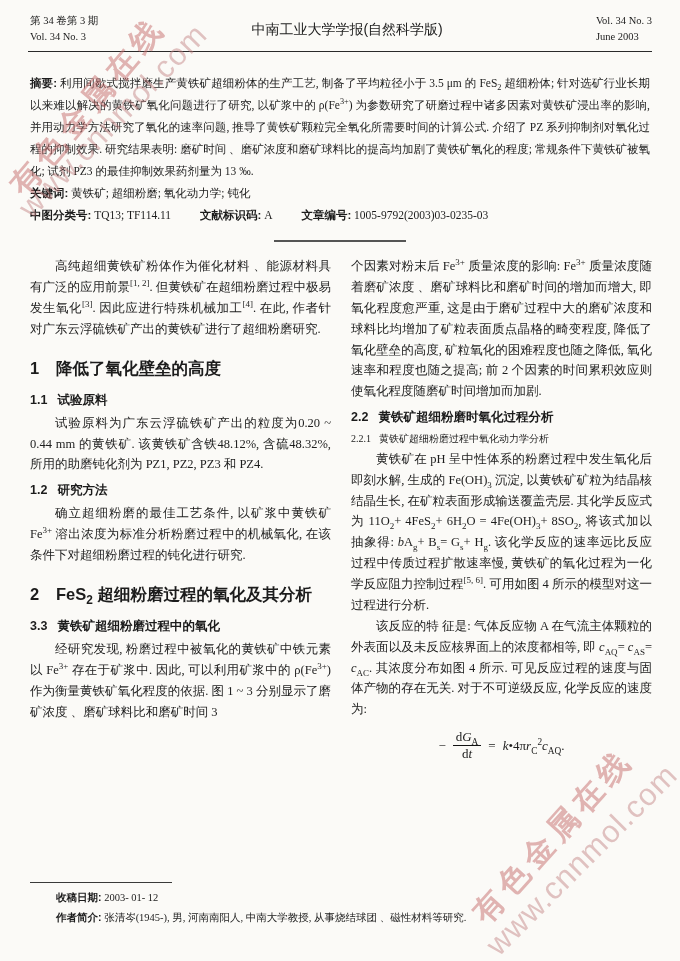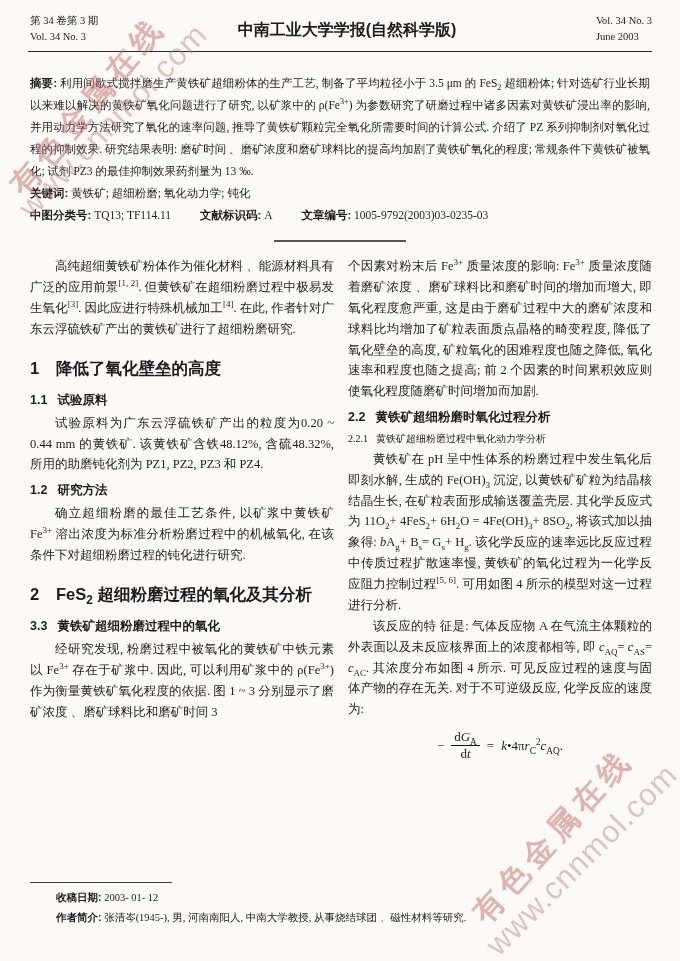--- a/index.html
+++ b/index.html
@@ -27,41 +27,41 @@
   .wm-tl-en{left:113px;top:121px;transform:translate(-50%,-50%) rotate(-46deg);}
   .wm-br-cn{left:553px;top:836px;transform:translate(-50%,-50%) rotate(-48deg);}
   .wm-br-en{left:582px;top:860px;transform:translate(-50%,-50%) rotate(-45deg);}
   
   .jheader{
     display:flex;justify-content:space-between;align-items:center;
     padding:13px 28px 0 30px;
   }
   .jh-side{font-size:10.5px;line-height:1.55;}
   .jh-center{text-align:center;line-height:1.45;}
-  .jh-center .cn{font-size:16px;font-weight:bold;font-family:"Liberation Sans",sans-serif;}
+  .jh-center .cn{font-size:14px;font-weight:normal;font-family:"Liberation Sans",sans-serif;}
   .jh-center .en{font-size:11.5px;font-weight:bold;letter-spacing:0.4px;}
   .jh-rule{border:0;border-top:1.6px solid #2a2a2a;margin:5px 28px 0 28px;}
   
   .title{
     text-align:center;margin-top:26px;
     font-size:25px;font-weight:bold;letter-spacing:3px;
     font-family:"Liberation Sans",sans-serif;
   }
   .authors{text-align:center;margin-top:20px;font-size:13.5px;letter-spacing:1px;}
   .affiliation{text-align:center;margin-top:22px;font-size:12px;}
   
   .meta{margin:20px 30px 0 30px;font-size:11.5px;line-height:1.92;text-align:justify;}
   .meta .lbl{font-weight:bold;font-family:"Liberation Sans",sans-serif;}
   .meta p{margin:0;}
   .class-line{margin-top:2px;}
   .class-line .seg{margin-right:26px;}
   .mid-rule{width:132px;height:2px;background:#555;margin:14px auto 8px auto;}
   
   .body-cols{
-    display:flex;gap:14px;
+    display:flex;gap:20px;
     padding:6px 28px 0 30px;
     height:522px;overflow:hidden;
   }
   .col{flex:1;font-size:12.5px;line-height:1.67;text-align:justify;}
   .col p{margin:0;}
   .col p.ind{text-indent:2em;}
   .h1{
     display:flex;font-size:16.5px;font-weight:bold;
     font-family:"Liberation Sans",sans-serif;
     margin:17px 0 11px 0;line-height:1.35;

